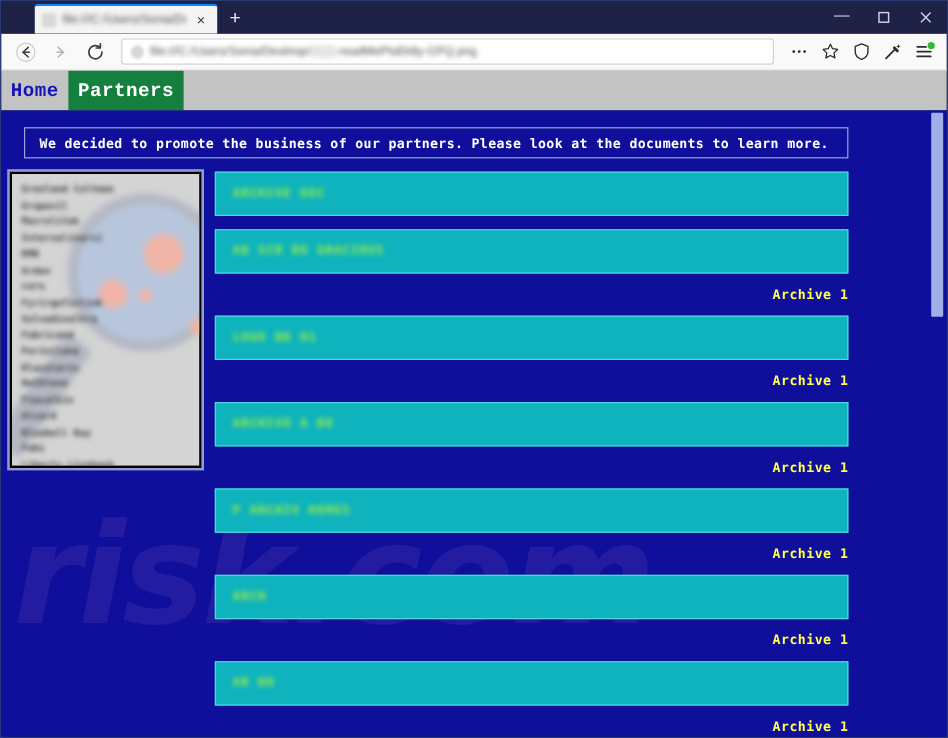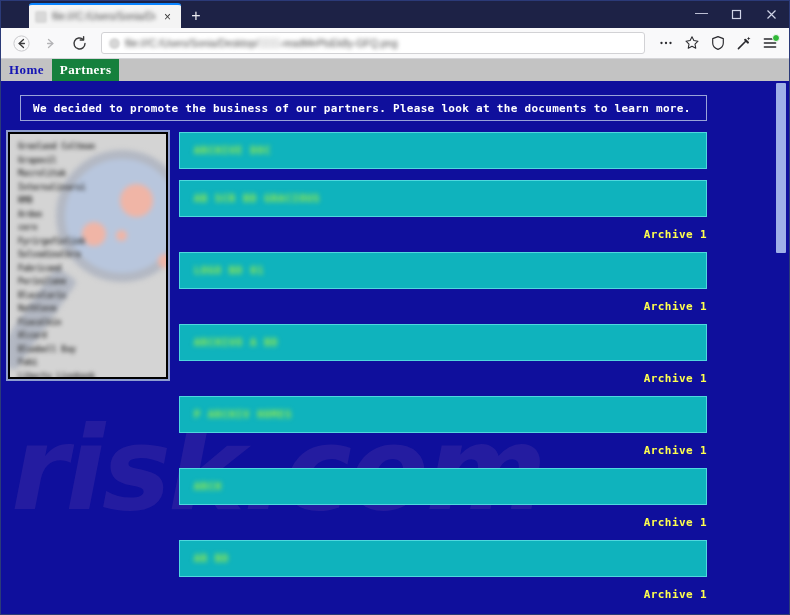--- a/index.html
+++ b/index.html
@@ -135,26 +135,26 @@
     position: absolute;
     top: 3px; right: 2px;
     width: 8px; height: 8px;
     border-radius: 50%;
     background: #30b837;
     border: 1px solid #f9f9fa;
   }
 
   
   .site-tabs {
-    height: 22px;
+    height: 33px;
     background: #c3c3c3;
     display: flex;
     align-items: stretch;
-    font-family: Liberation Serif, serif;
-    font-size: 13px;
+    font-family: Liberation Mono, monospace;
+    font-size: 16px;
     font-weight: bold;
   }
   .site-tab {
     padding: 0 8px;
     display: flex; align-items: center;
     color: #1414b4;
     letter-spacing: 0.4px;
   }
   .site-tab.active {
     background: #15803d;

